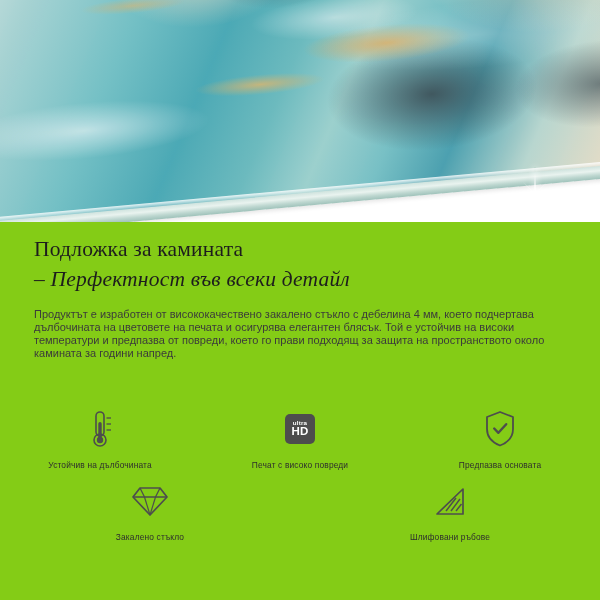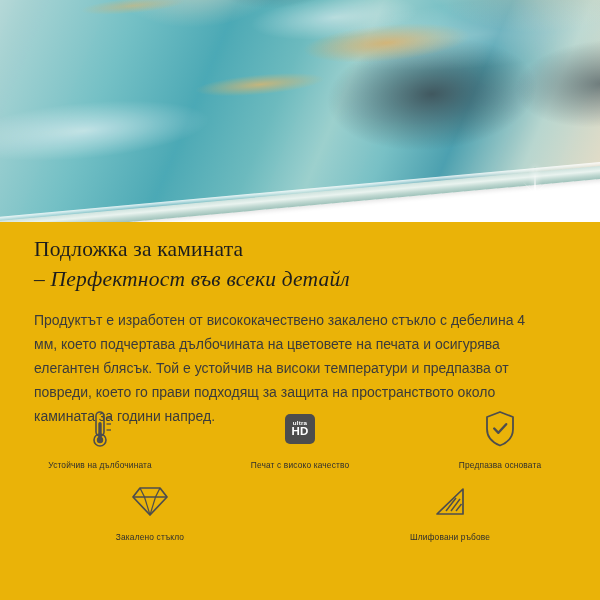--- a/index.html
+++ b/index.html
@@ -9,21 +9,21 @@
     width: 600px;
     height: 600px;
     background: #ffffff;
     font-family: "Liberation Sans", sans-serif;
   }
   .page {
     position: relative;
     width: 600px;
     height: 600px;
     overflow: hidden;
-    background: #eab308;
+    background: #84cc16;
   }
 
   
   .hero {
     position: absolute;
     left: 0; top: 0;
     width: 600px;
     height: 222px;
     overflow: hidden;
     background: #ffffff;
@@ -148,22 +148,22 @@
     line-height: 30px;
     color: #1d1d1d;
     font-weight: normal;
     letter-spacing: 0.2px;
   }
   .headline .l2 { display: block; font-style: italic; }
 
   .body-copy {
     margin: 0;
     padding: 14px 52px 0 34px;
-    font-size: 14px;
-    line-height: 24px;
+    font-size: 11px;
+    line-height: 13px;
     color: #3b3b3b;
   }
 
   
   .features {
     position: absolute;
     left: 0;
     top: 398px;
     width: 600px;
   }
@@ -254,21 +254,21 @@
         <div class="feature-label">Устойчив на дълбочината</div>
       </div>
 
       <div class="feature">
         <div class="feature-icon">
           <div class="ultrahd">
             <span class="u1">ultra</span>
             <span class="u2">HD</span>
           </div>
         </div>
-        <div class="feature-label">Печат с високо качество</div>
+        <div class="feature-label">Печат с високо повреди</div>
       </div>
 
       <div class="feature">
         <div class="feature-icon">
           <svg width="36" height="42" viewBox="0 0 36 42">
             <path d="M18 4 L31 9 V21 C31 29.5 25 34.8 18 37.5 C11 34.8 5 29.5 5 21 V9 Z" fill="none" stroke="#4d4d4d" stroke-width="1.8" stroke-linejoin="round"></path>
             <path d="M12.2 20.5 L16.4 24.8 L24.2 16.2" fill="none" stroke="#4d4d4d" stroke-width="2.4" stroke-linecap="round" stroke-linejoin="round"></path>
           </svg>
         </div>
         <div class="feature-label">Предпазва основата</div>

